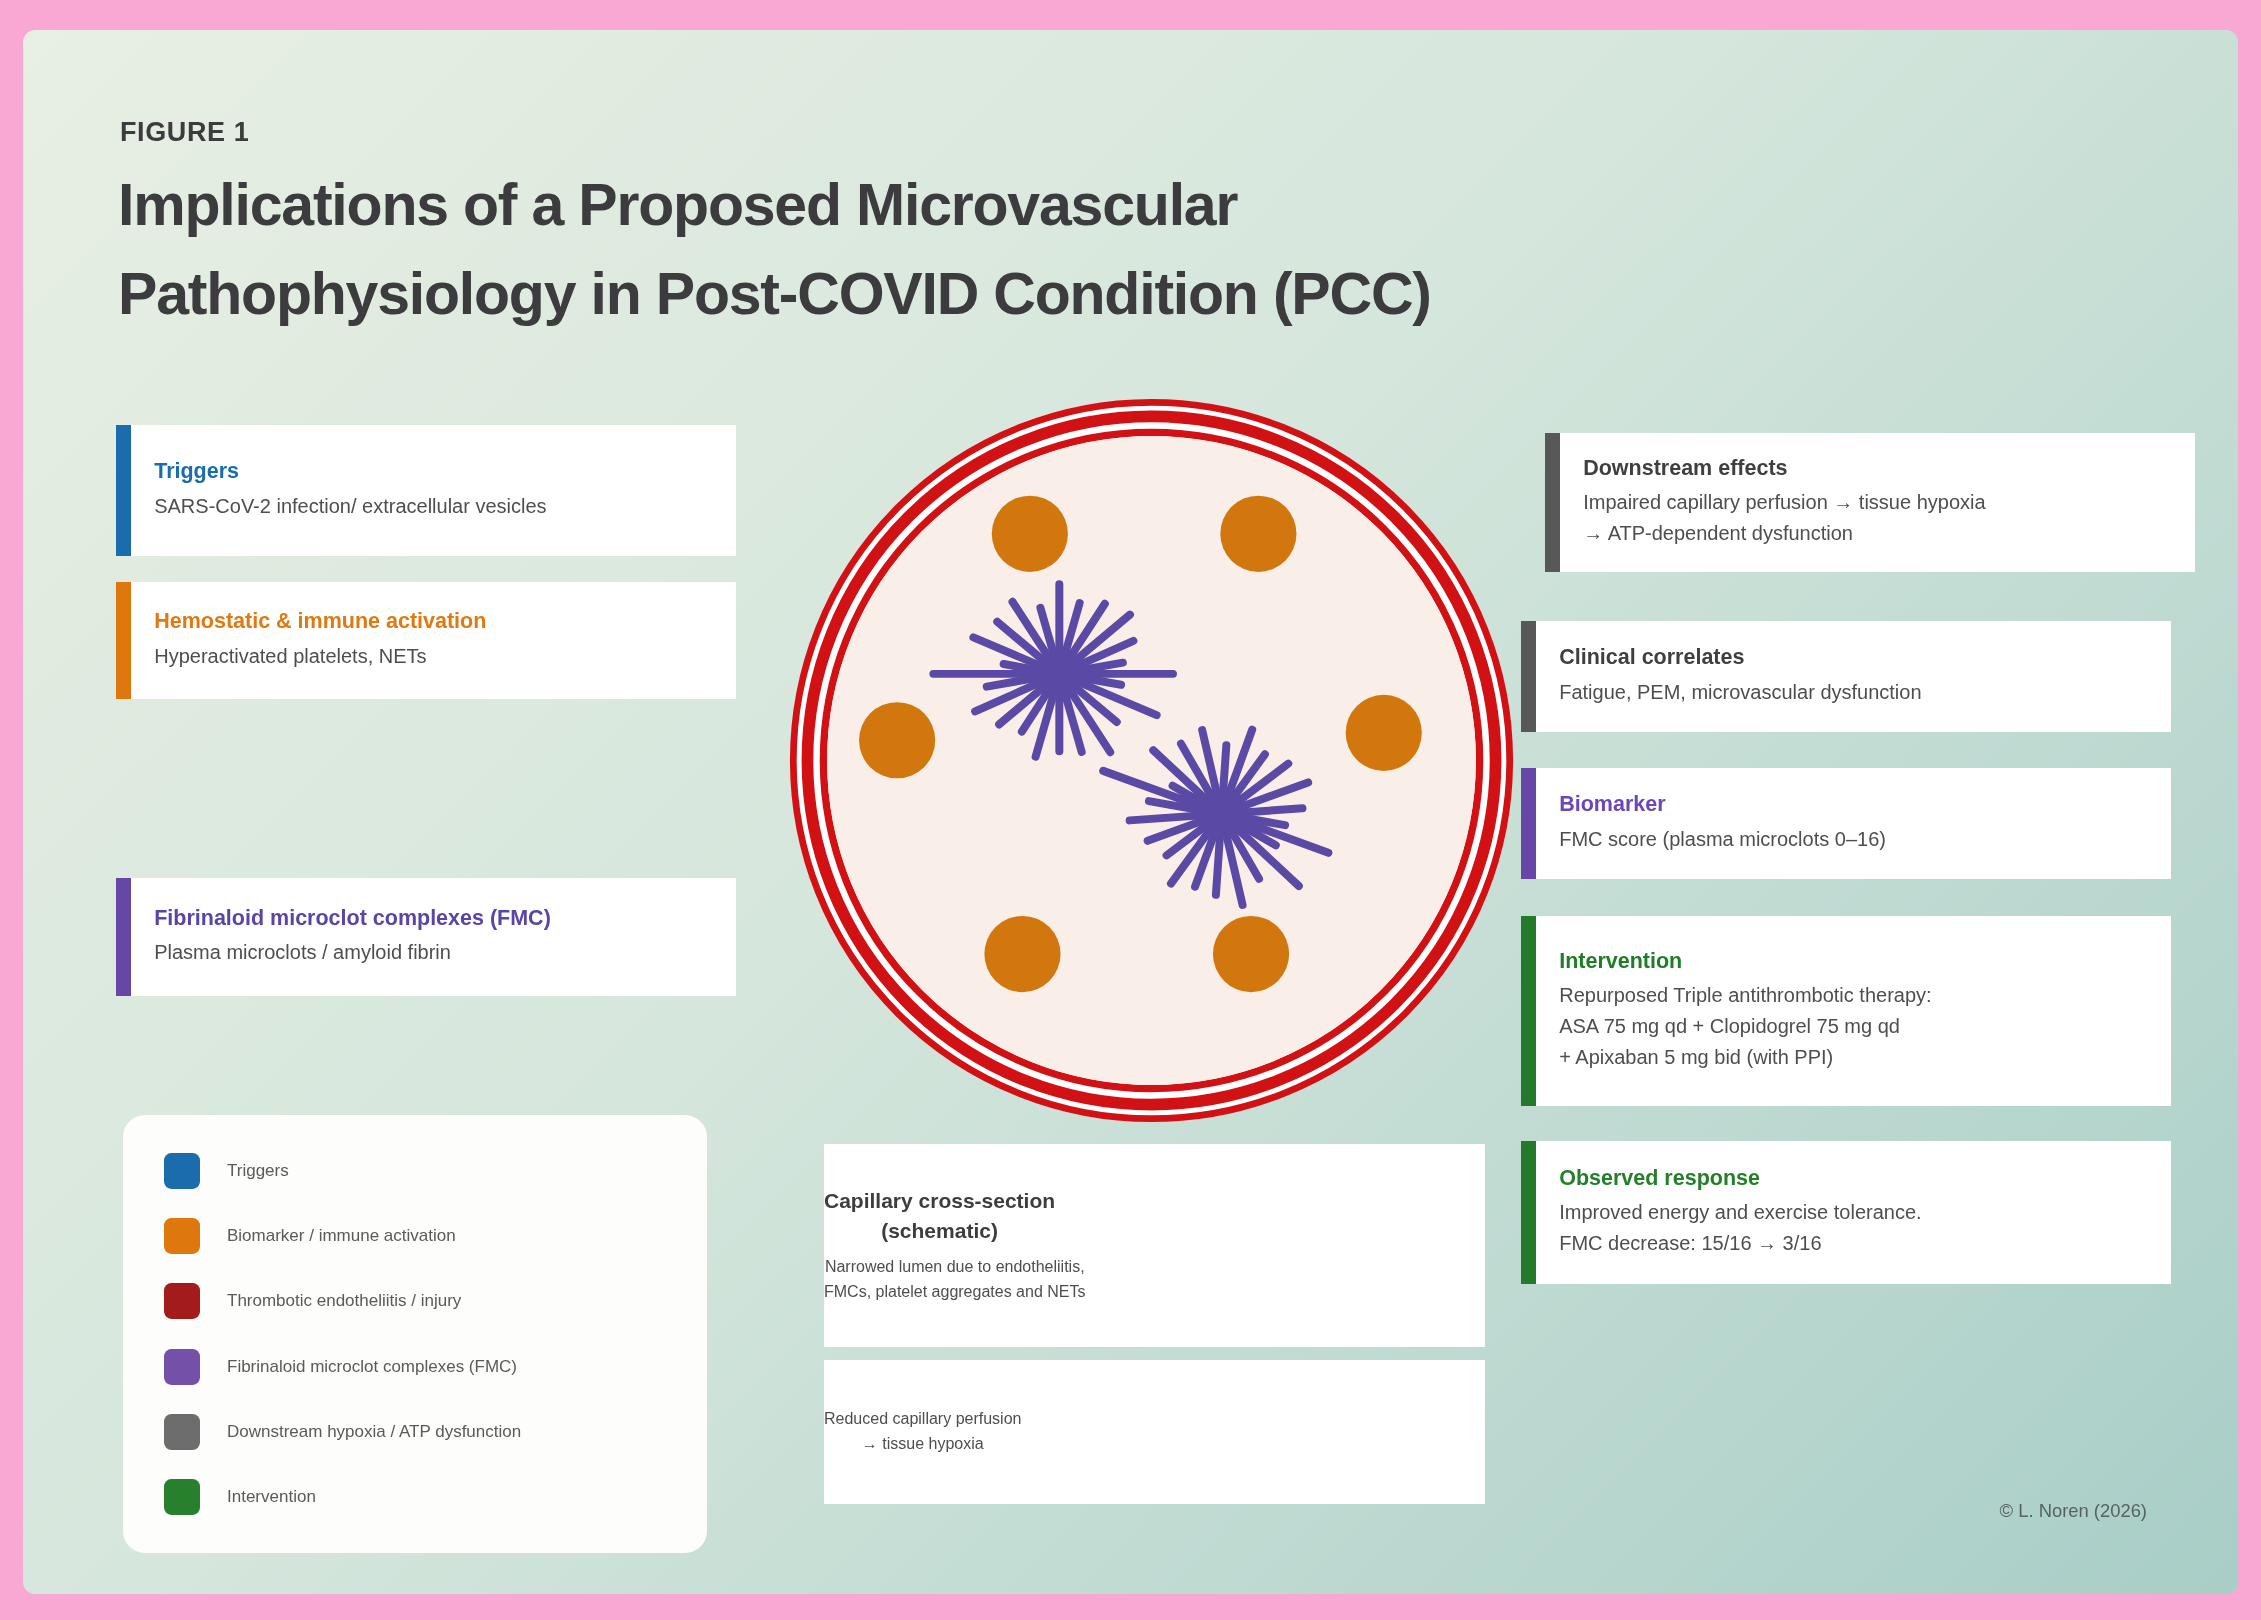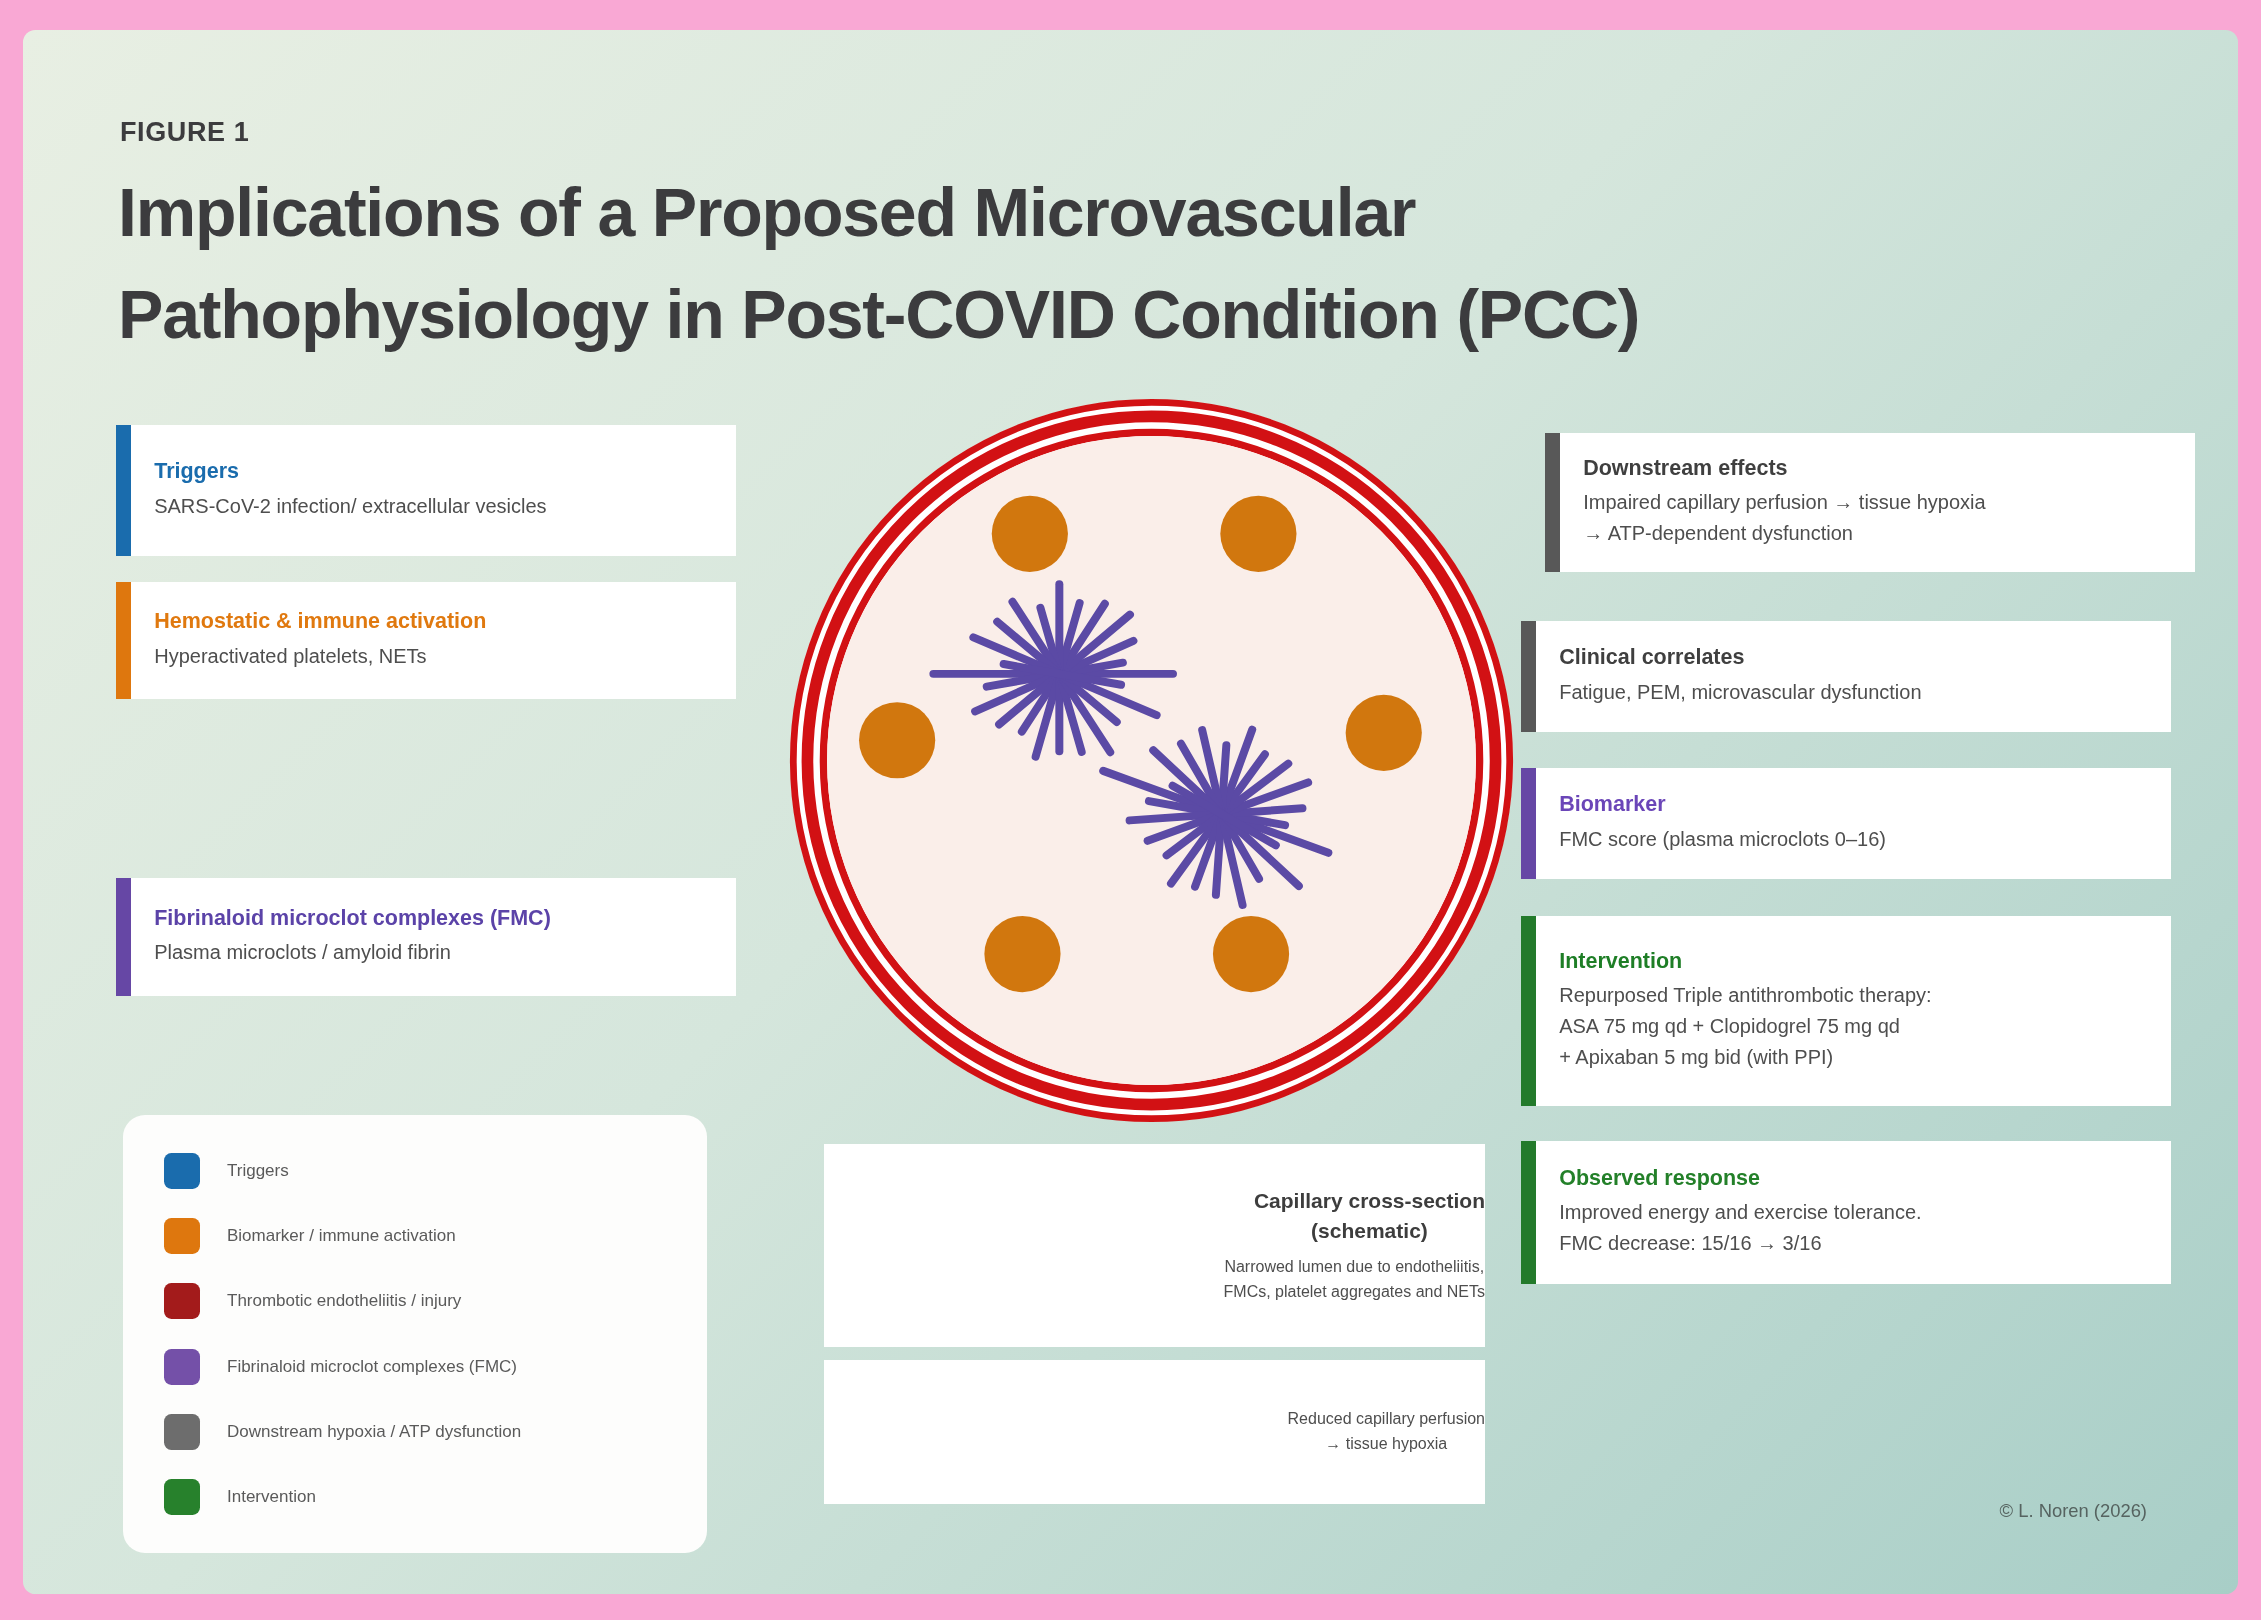--- a/index.html
+++ b/index.html
@@ -11,21 +11,21 @@
     position:absolute;left:23.4px;top:29.5px;width:2215px;height:1564px;
     border-radius:12.3px;
     background:linear-gradient(135deg,#e8efe3 0%,#d5e6dc 45%,#a8cec7 100%);
   }
   .figure-label{
     position:absolute;left:120px;top:117px;
     font-size:27px;font-weight:700;color:#3c3c3e;letter-spacing:0.6px;
   }
   .title{
     position:absolute;left:118px;top:161px;
-    font-size:68px;font-weight:700;color:#3c3c3e;letter-spacing:-1.2px;
+    font-size:59px;font-weight:700;color:#3c3c3e;letter-spacing:-1.2px;
     line-height:1.5;white-space:pre-line;
   }
   .card{position:absolute;display:flex;align-items:stretch;}
   .card .bar{width:14.8px;flex:0 0 14.8px;}
   .card .box{
     flex:1;background:#ffffff;display:flex;flex-direction:column;
     justify-content:center;padding-left:23.4px;padding-right:18.4px;
   }
   .card .heading{font-size:21.5px;font-weight:700;margin:0 0 6.1px 0;white-space:pre-line;}
   .card .body{font-size:20px;font-weight:400;color:#4e4e4e;line-height:1.55;white-space:pre-line;margin:0;}
@@ -43,21 +43,21 @@
     background:#fdfdfc;border-radius:22px;
     display:flex;flex-direction:column;justify-content:space-between;
     padding:38px 31px 38px 41px;box-sizing:border-box;
   }
   .legend-item{display:flex;align-items:center;gap:27px;}
   .legend-chip{width:36px;height:36px;border-radius:7.4px;flex:0 0 36px;}
   .legend-label{font-size:17px;color:#5a5a5a;}
   .capillary-svg{position:absolute;left:789px;top:398px;}
   .note{
     position:absolute;left:824px;width:661px;background:#ffffff;
-    display:flex;flex-direction:column;justify-content:center;align-items:flex-end;
+    display:flex;flex-direction:column;justify-content:center;align-items:flex-start;
     text-align:center;
   }
   .note-a{top:1144px;height:203px;}
   .note-b{top:1360px;height:144px;}
   .note .heading{font-size:21px;font-weight:700;color:#3d3d3d;margin:0 0 8.6px 0;white-space:pre-line;line-height:1.45;}
   .note .body{font-size:16px;color:#4e4e4e;margin:0;white-space:pre-line;line-height:1.55;}
   .copyright{
     position:absolute;right:114px;top:1500px;font-size:18.4px;color:#566360;
   }
 </style>

